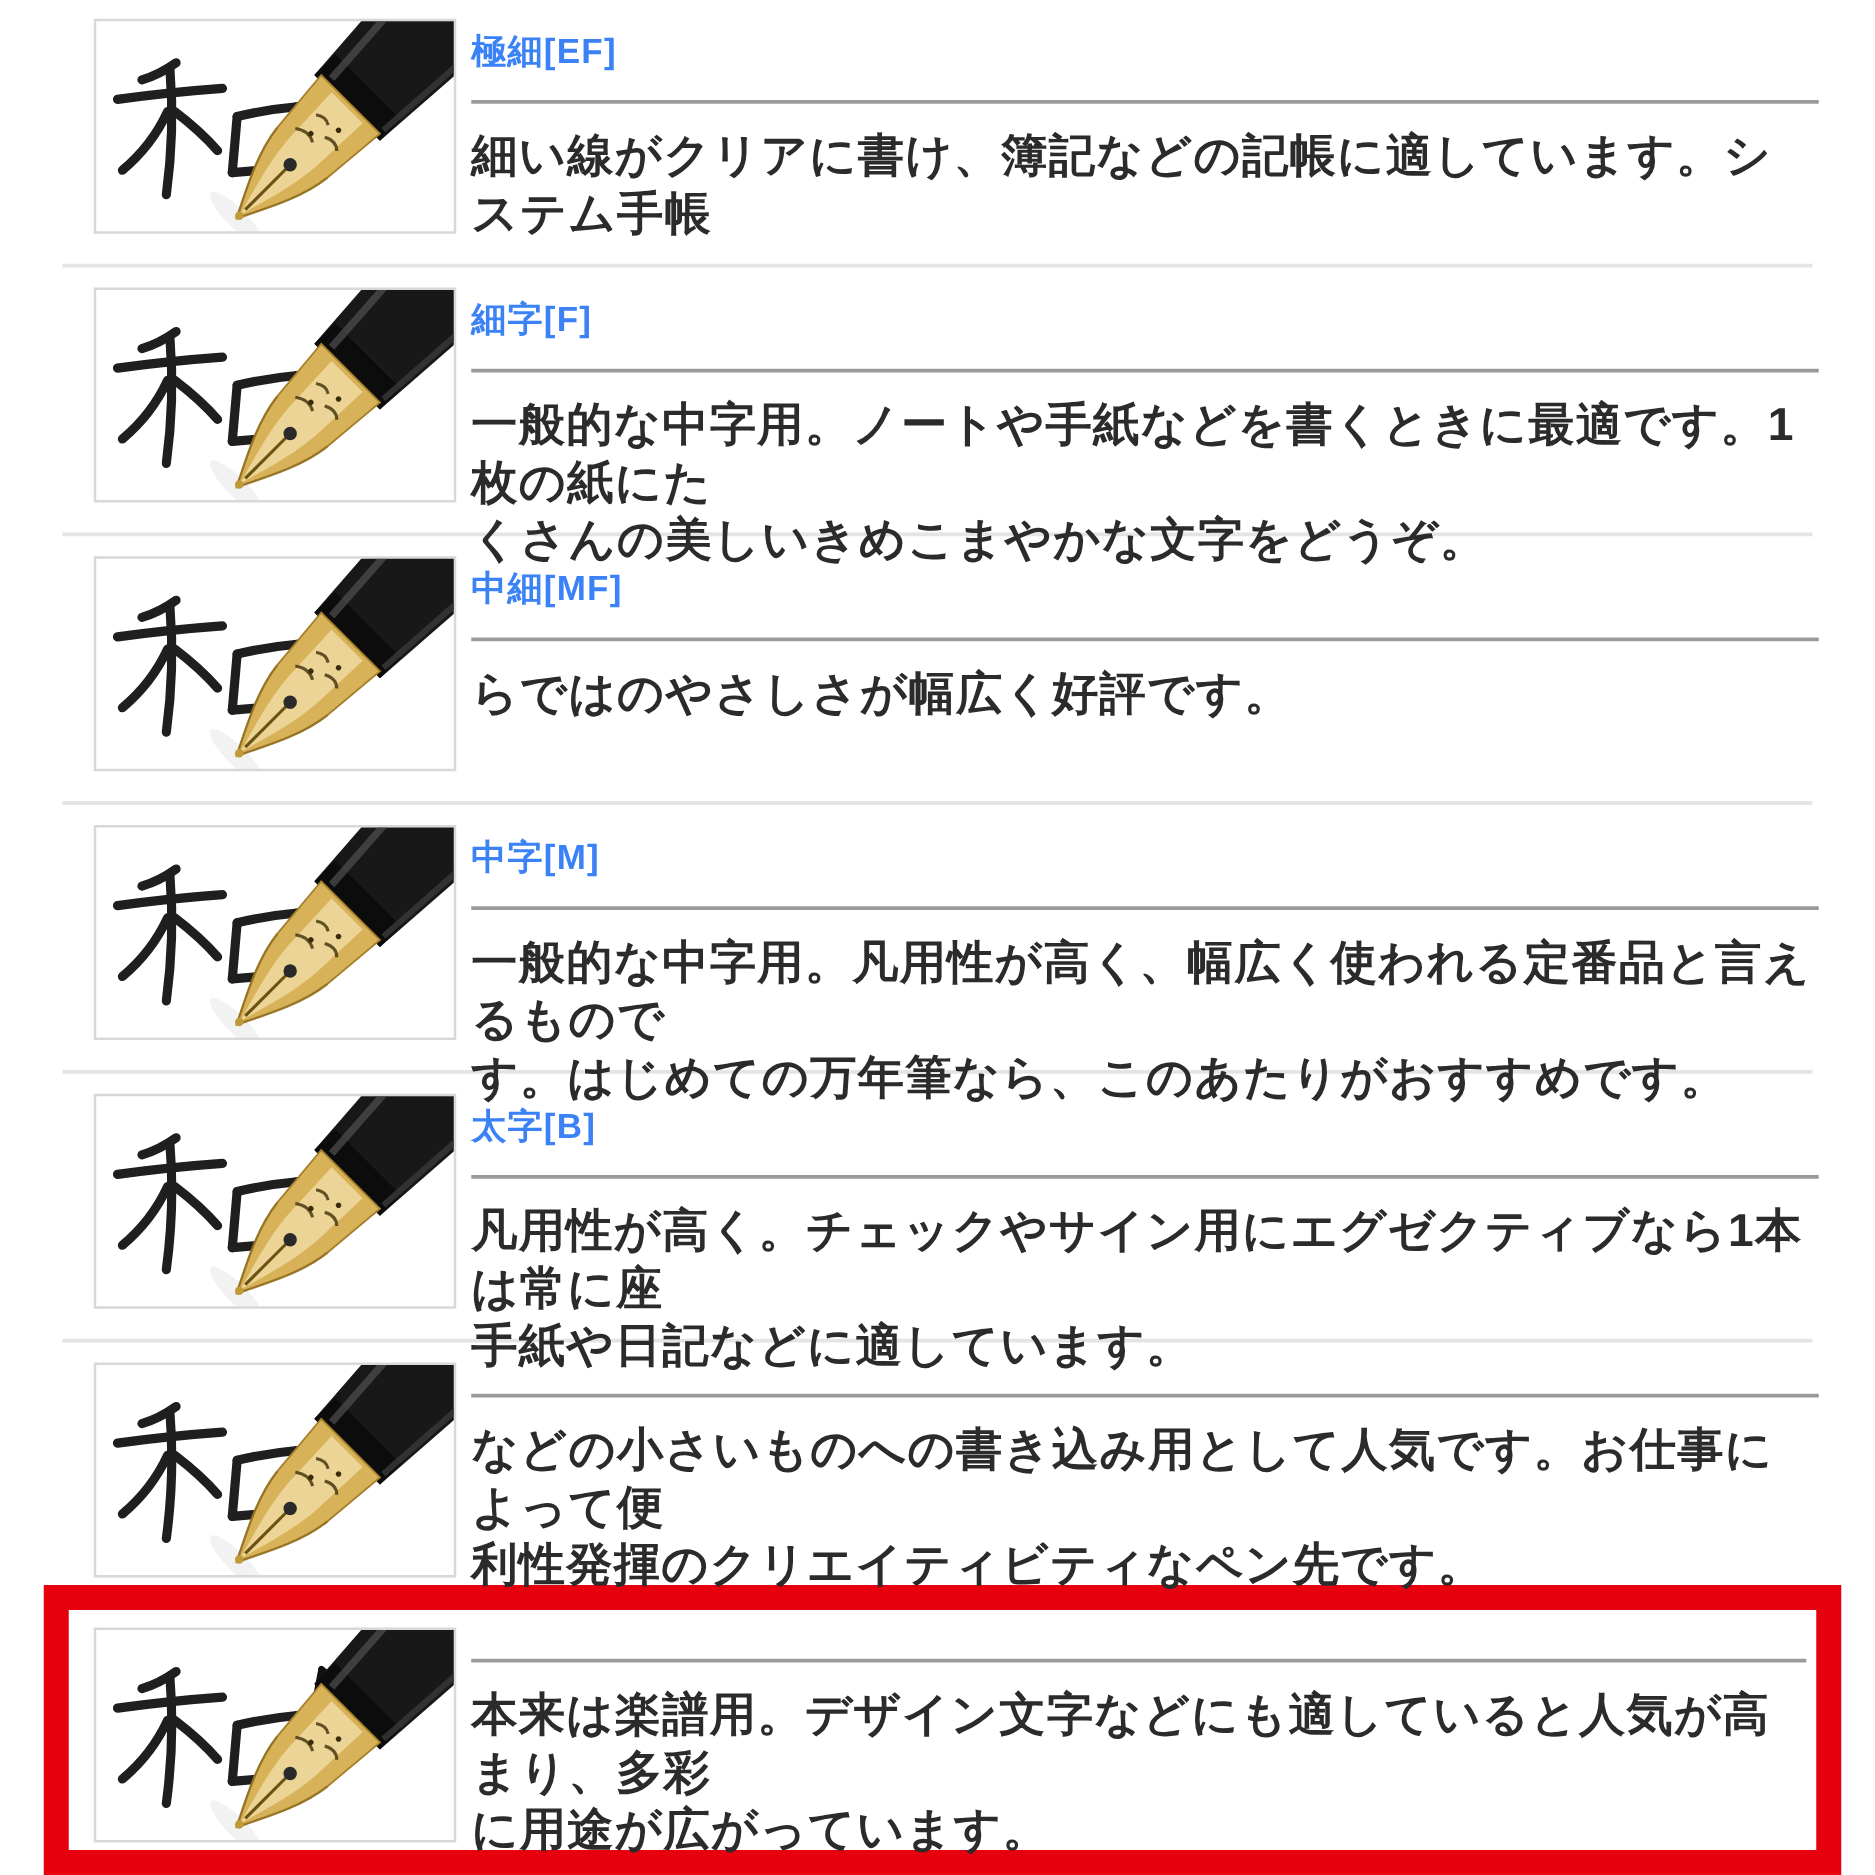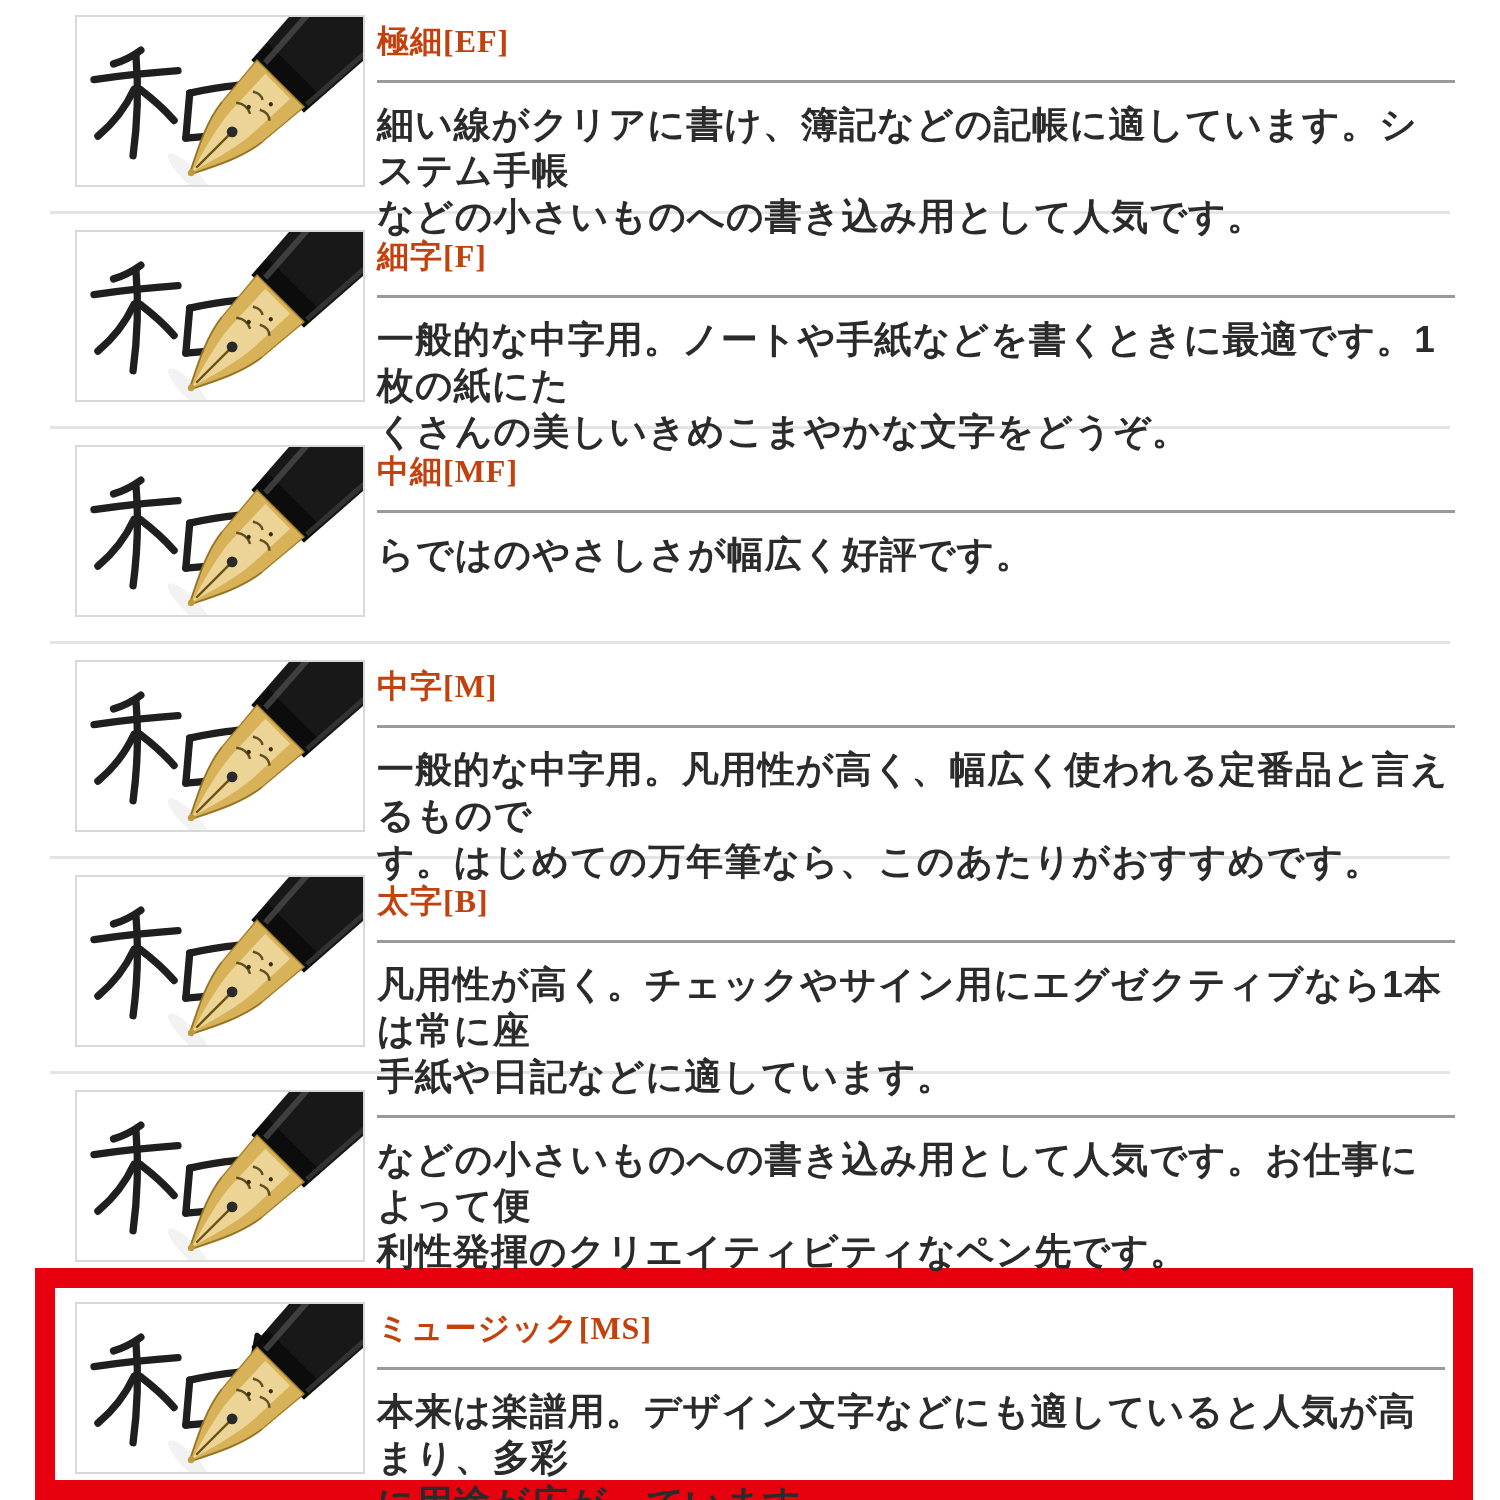--- a/index.html
+++ b/index.html
@@ -12,23 +12,22 @@
     display:flex;align-items:flex-start;height:172px;
     margin-left:75px;margin-right:45px;
   }
   .thumb{
     width:286px;height:168px;border:2px solid #d8d8d8;background:#ffffff;
     flex:0 0 auto;box-sizing:content-box;
   }
   .thumb svg{width:100%;height:100%;display:block;}
   .text-col{flex:1;margin-left:12px;padding-top:6px;min-width:0;}
   .row-title{
-    font-size:32px;font-weight:bold;color:#c2410c;letter-spacing:1px;
+    font-size:28px;font-weight:bold;color:#3b82f6;letter-spacing:1px;
     line-height:40px;
-    font-family:Liberation Serif, serif;
   }
   .rule{height:3px;background:#9a9a9a;margin-top:19px;}
   .desc{
     margin-top:19px;font-size:37px;font-weight:bold;color:#2b2b2b;
     line-height:46px;letter-spacing:1px;
   }
   .separator{height:3px;background:#e4e4e4;margin:24px 50px 16px 50px;}
   .highlight{
     margin:6px 27px 0 35px;
     border:20px solid #e7000e;
@@ -88,21 +87,20 @@
           <circle cx="-6" cy="-90" r="2.2" fill="#3a2c08"></circle>
           <circle cx="8" cy="-108" r="2.2" fill="#3a2c08"></circle>
         </g>
       </svg>
     </div>
     <div class="text-col">
       <div class="row-title">極細[EF]</div>
       <div class="rule"></div>
       <div class="desc">
         <div>細い線がクリアに書け、簿記などの記帳に適しています。システム手帳</div>
-        <div>などの小さいものへの書き込み用として人気です。</div>
       </div>
     </div>
   </div>
 <div class="separator"></div>
   <div class="row">
     <div class="thumb">
       <svg viewBox="0 0 290 172" xmlns="http://www.w3.org/2000/svg">
 
         <g fill="none" stroke="#1f1f1f" stroke-width="7.5" stroke-linecap="round">
           <path d="M 64,34 Q 50,44 36,48"></path>
@@ -436,21 +434,20 @@
             <path d="M -18,-84 q 9,-7 18,-2"></path>
             <path d="M 4,-96 q 9,-5 15,1"></path>
             <path d="M -14,-104 q 7,-5 13,-1"></path>
           </g>
           <circle cx="-6" cy="-90" r="2.2" fill="#3a2c08"></circle>
           <circle cx="8" cy="-108" r="2.2" fill="#3a2c08"></circle>
         </g>
       </svg>
     </div>
     <div class="text-col">
-      <div class="row-title">ミュージック[MS]</div>
       <div class="rule"></div>
       <div class="desc">
         <div>本来は楽譜用。デザイン文字などにも適していると人気が高まり、多彩</div>
         <div>に用途が広がっています。</div>
       </div>
     </div>
   </div>
 </div>
   </div>
 

